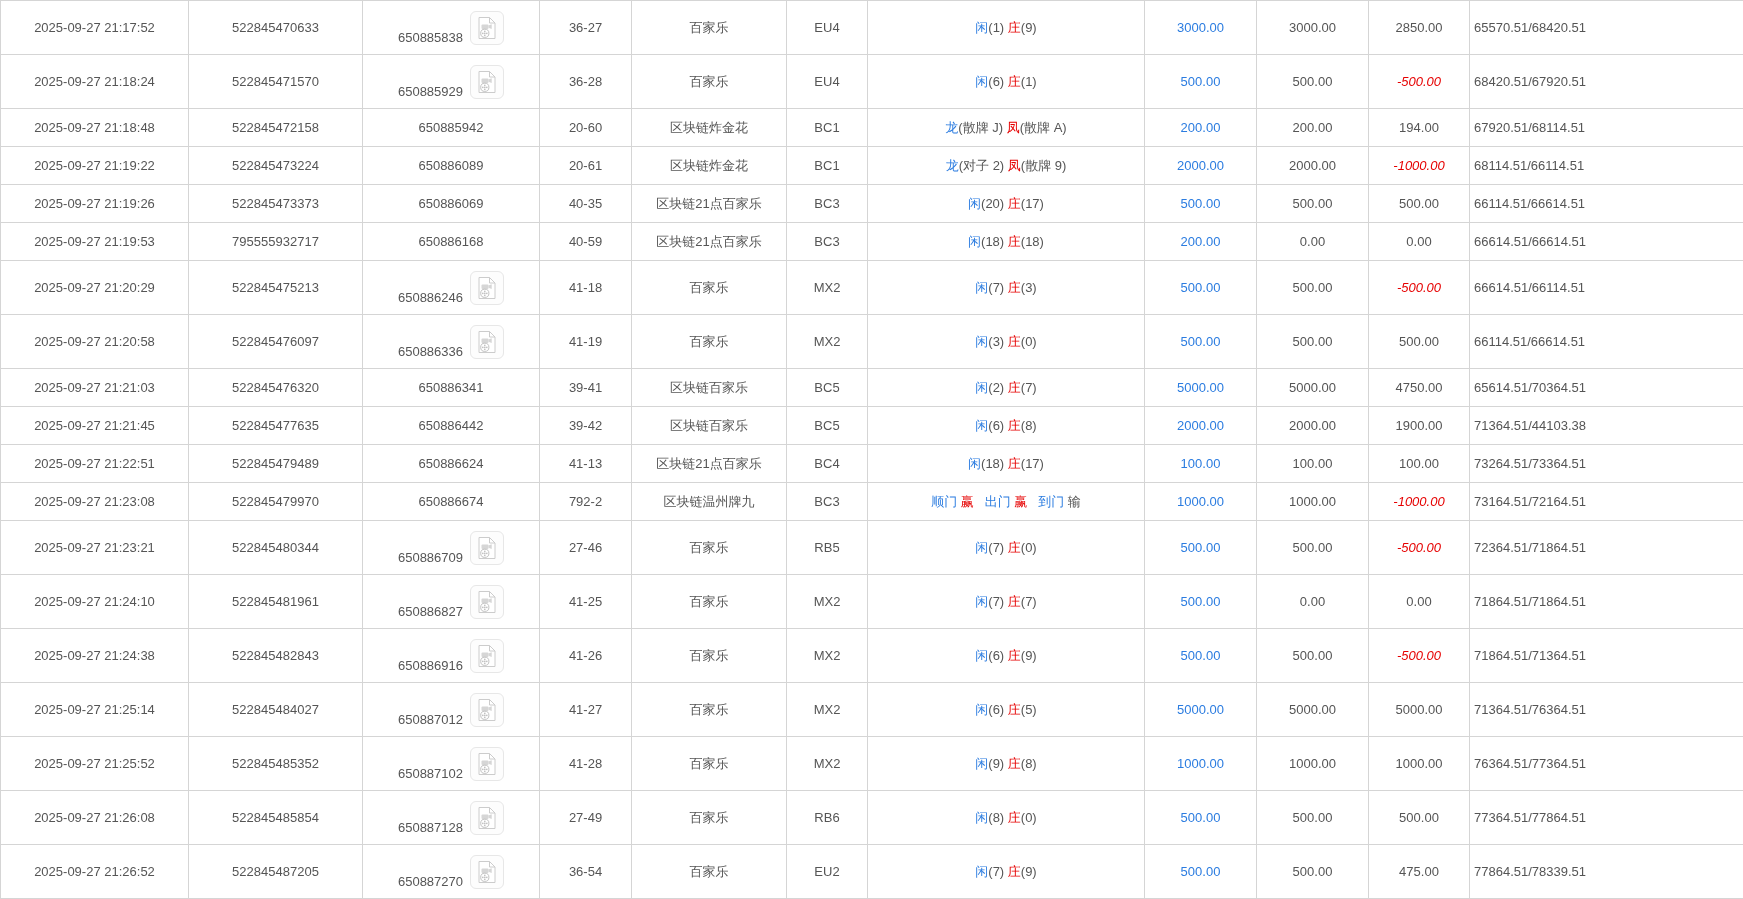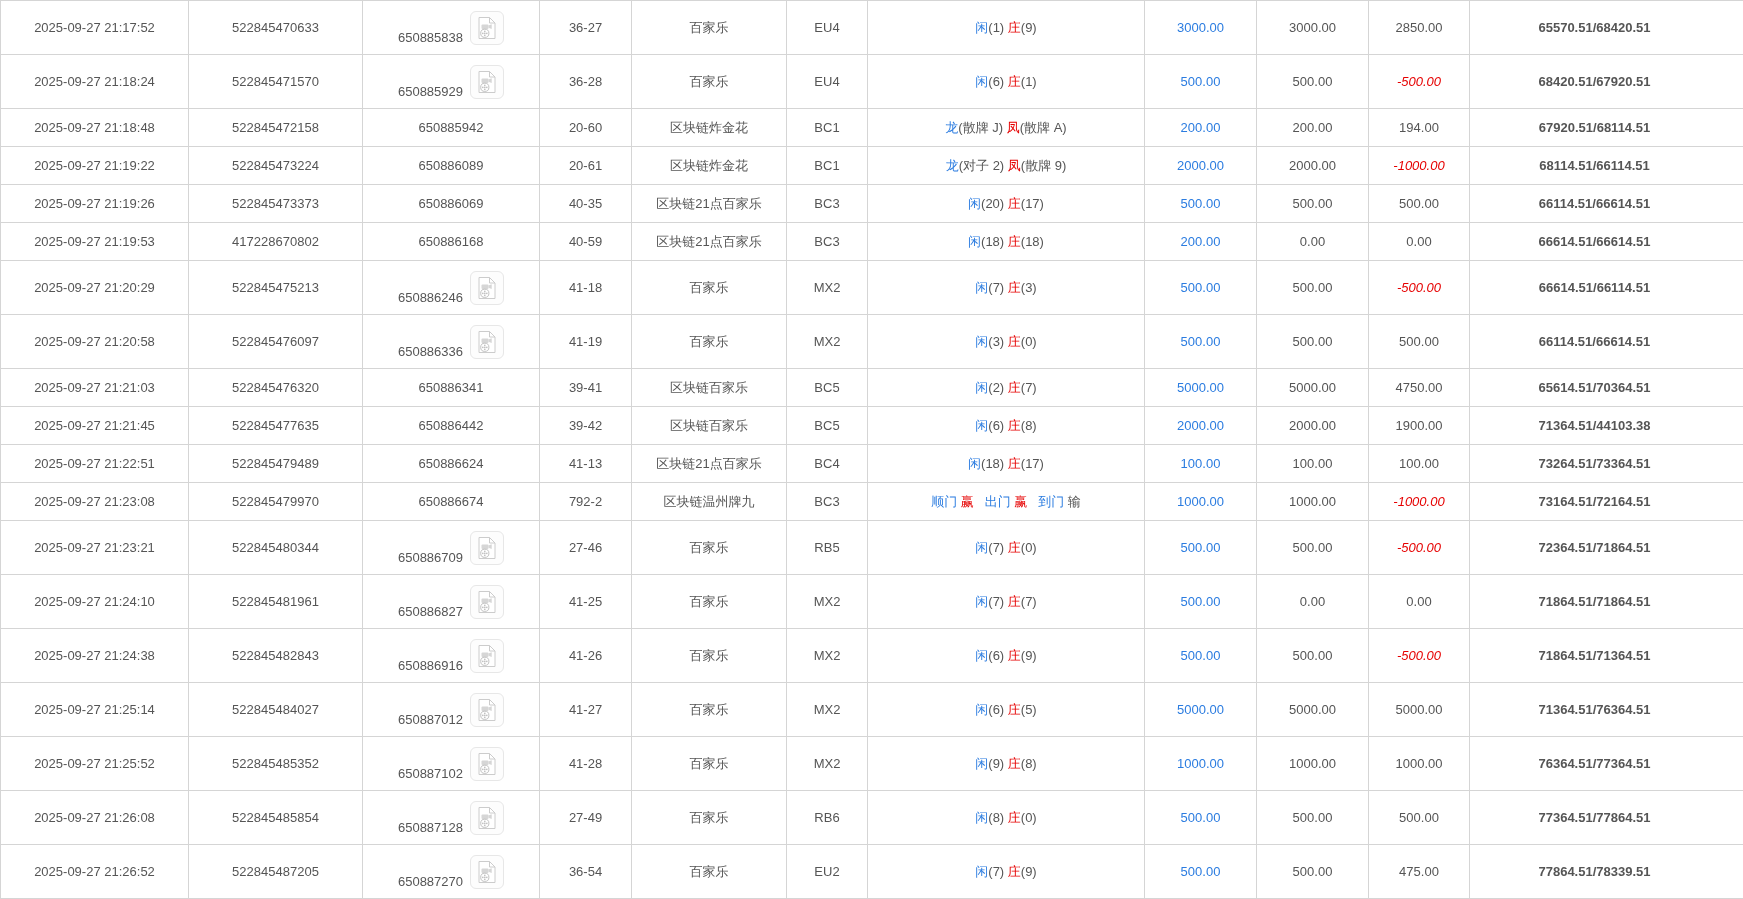--- a/index.html
+++ b/index.html
@@ -12,21 +12,21 @@
     width:1743px;border-collapse:collapse;table-layout:fixed;
     border-top:1px solid var(--border,#d5d5d5);
     border-left:1px solid var(--border,#d5d5d5);
   }
   td{
     border-bottom:1px solid var(--border,#d5d5d5);
     border-right:1px solid var(--border,#d5d5d5);
     text-align:center;vertical-align:middle;
     padding:0 4px;overflow:hidden;white-space:nowrap;
   }
-  td:last-child{border-right:none;text-align:center;padding-right:28px;font-weight:bold;}
+  td:last-child{border-right:none;text-align:left;padding-right:28px;}
   tr.tall{height:54px;}
   tr.short{height:38px;}
   .rid-wrap{display:flex;align-items:flex-end;justify-content:center;gap:7px;}
   .video-btn{
     display:inline-flex;align-items:center;justify-content:center;
     width:34px;height:34px;background:#fdfdfd;
     border:1px solid #e7e7e7;border-radius:6px;cursor:pointer;padding:0;
   }
   .c-blue{color:var(--blue,#2b7ce0);}
   .c-red{color:var(--red,#e60000);}
@@ -174,21 +174,21 @@
     <td class="result-cell"><span class="c-blue">闲</span><span class="c-dark">(20) </span><span class="c-red">庄</span><span class="c-dark">(17)</span></td>
     <td>
       <span class="bet-amount">500.00</span>
     </td>
     <td>500.00</td>
     <td>500.00</td>
     <td>66114.51/66614.51</td>
   </tr>
       <tr class="short">
     <td>2025-09-27 21:19:53</td>
-    <td>417228670802</td>
+    <td>795555932717</td>
     <td>
       <div class="rid-wrap">
         <span>650886168</span>
 
       </div>
     </td>
     <td>40-59</td>
     <td>区块链21点百家乐</td>
     <td>BC3</td>
     <td class="result-cell"><span class="c-blue">闲</span><span class="c-dark">(18) </span><span class="c-red">庄</span><span class="c-dark">(18)</span></td>

